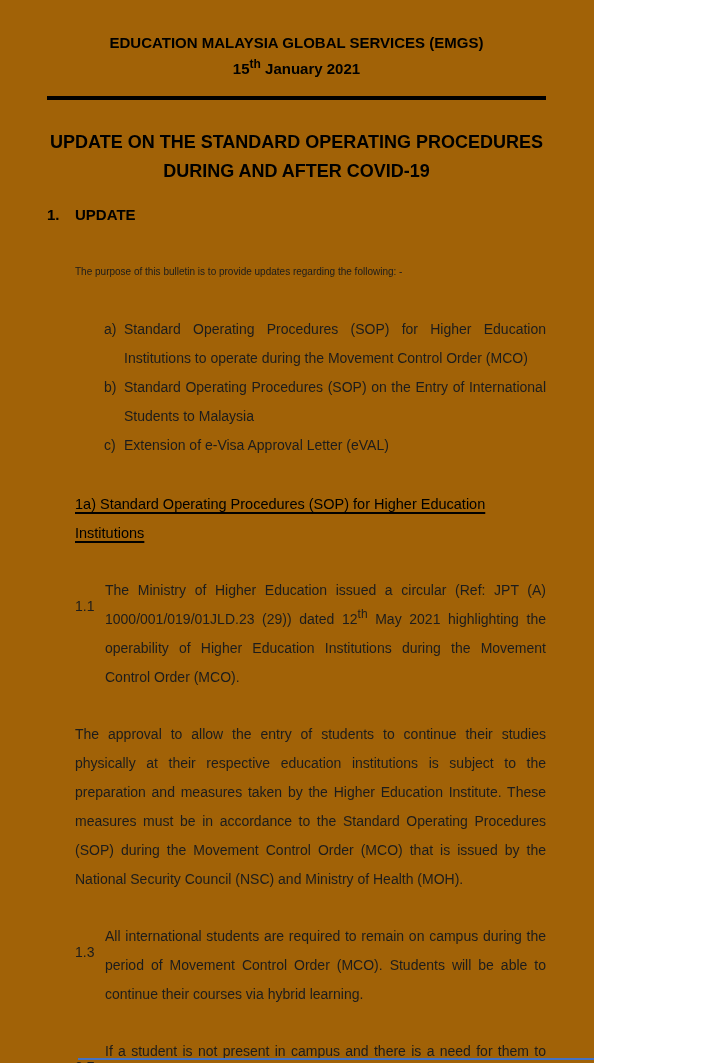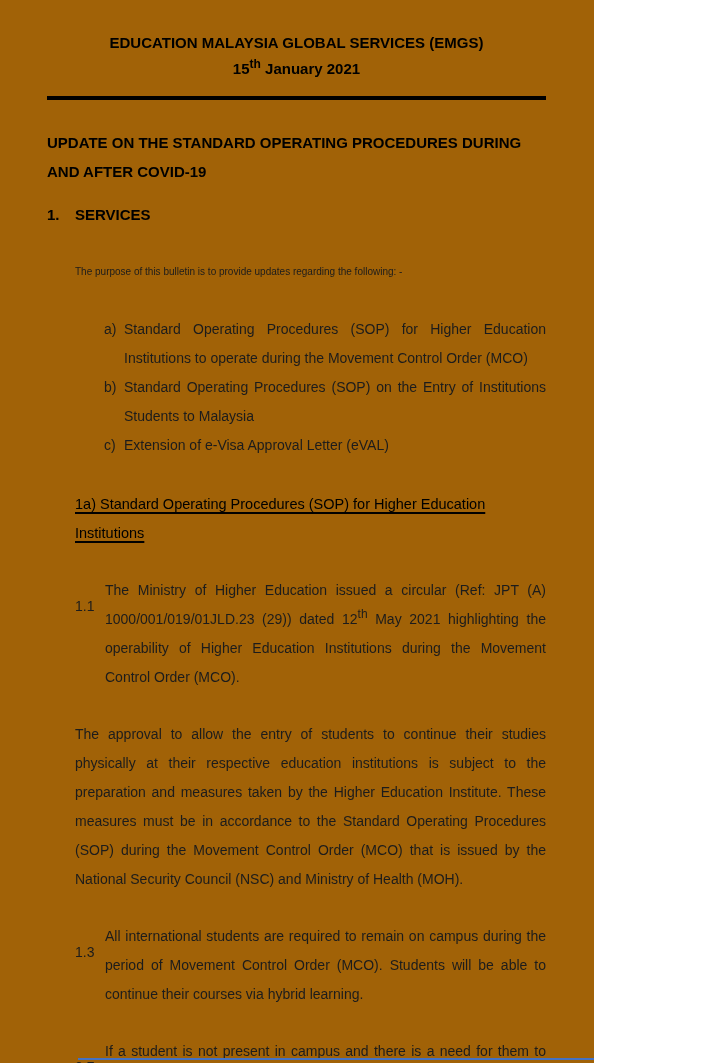--- a/index.html
+++ b/index.html
@@ -31,23 +31,24 @@
   }
   .header-rule {
     border: none;
     border-top: 4px solid #000000;
     margin: 14px 0 0 0;
   }
 
   
   .doc-title {
     margin-top: 28px;
+    text-align: center;
     font-weight: bold;
     color: #000000;
-    font-size: 15px;
+    font-size: 18px;
     line-height: 29px;
   }
 
   
   .section-heading {
     margin-top: 14px;
     display: flex;
     font-weight: bold;
     color: #000000;
     font-size: 15px;
@@ -122,33 +123,33 @@
     </div>
 
     <hr class="header-rule">
 
     <div class="doc-title">
       <div>UPDATE ON THE STANDARD OPERATING PROCEDURES DURING AND AFTER COVID-19</div>
     </div>
 
     <div class="section-heading">
       <span class="sec-num">1.</span>
-      <span>SERVICES</span>
+      <span>UPDATE</span>
     </div>
 
     <div class="intro">The purpose of this bulletin is to provide updates regarding the following: -</div>
 
     <div class="abc-list">
       <div class="abc-item">
         <span class="marker">a)</span>
         <span class="item-text">Standard Operating Procedures (SOP) for Higher Education Institutions to operate during the Movement Control Order (MCO)</span>
       </div>
       <div class="abc-item">
         <span class="marker">b)</span>
-        <span class="item-text">Standard Operating Procedures (SOP) on the Entry of Institutions Students to Malaysia</span>
+        <span class="item-text">Standard Operating Procedures (SOP) on the Entry of International Students to Malaysia</span>
       </div>
       <div class="abc-item">
         <span class="marker">c)</span>
         <span class="item-text">Extension of e-Visa Approval Letter (eVAL)</span>
       </div>
     </div>
 
     <div class="subsection-heading">1a) Standard Operating Procedures (SOP) for Higher Education Institutions</div>
 
     <div class="clause">

